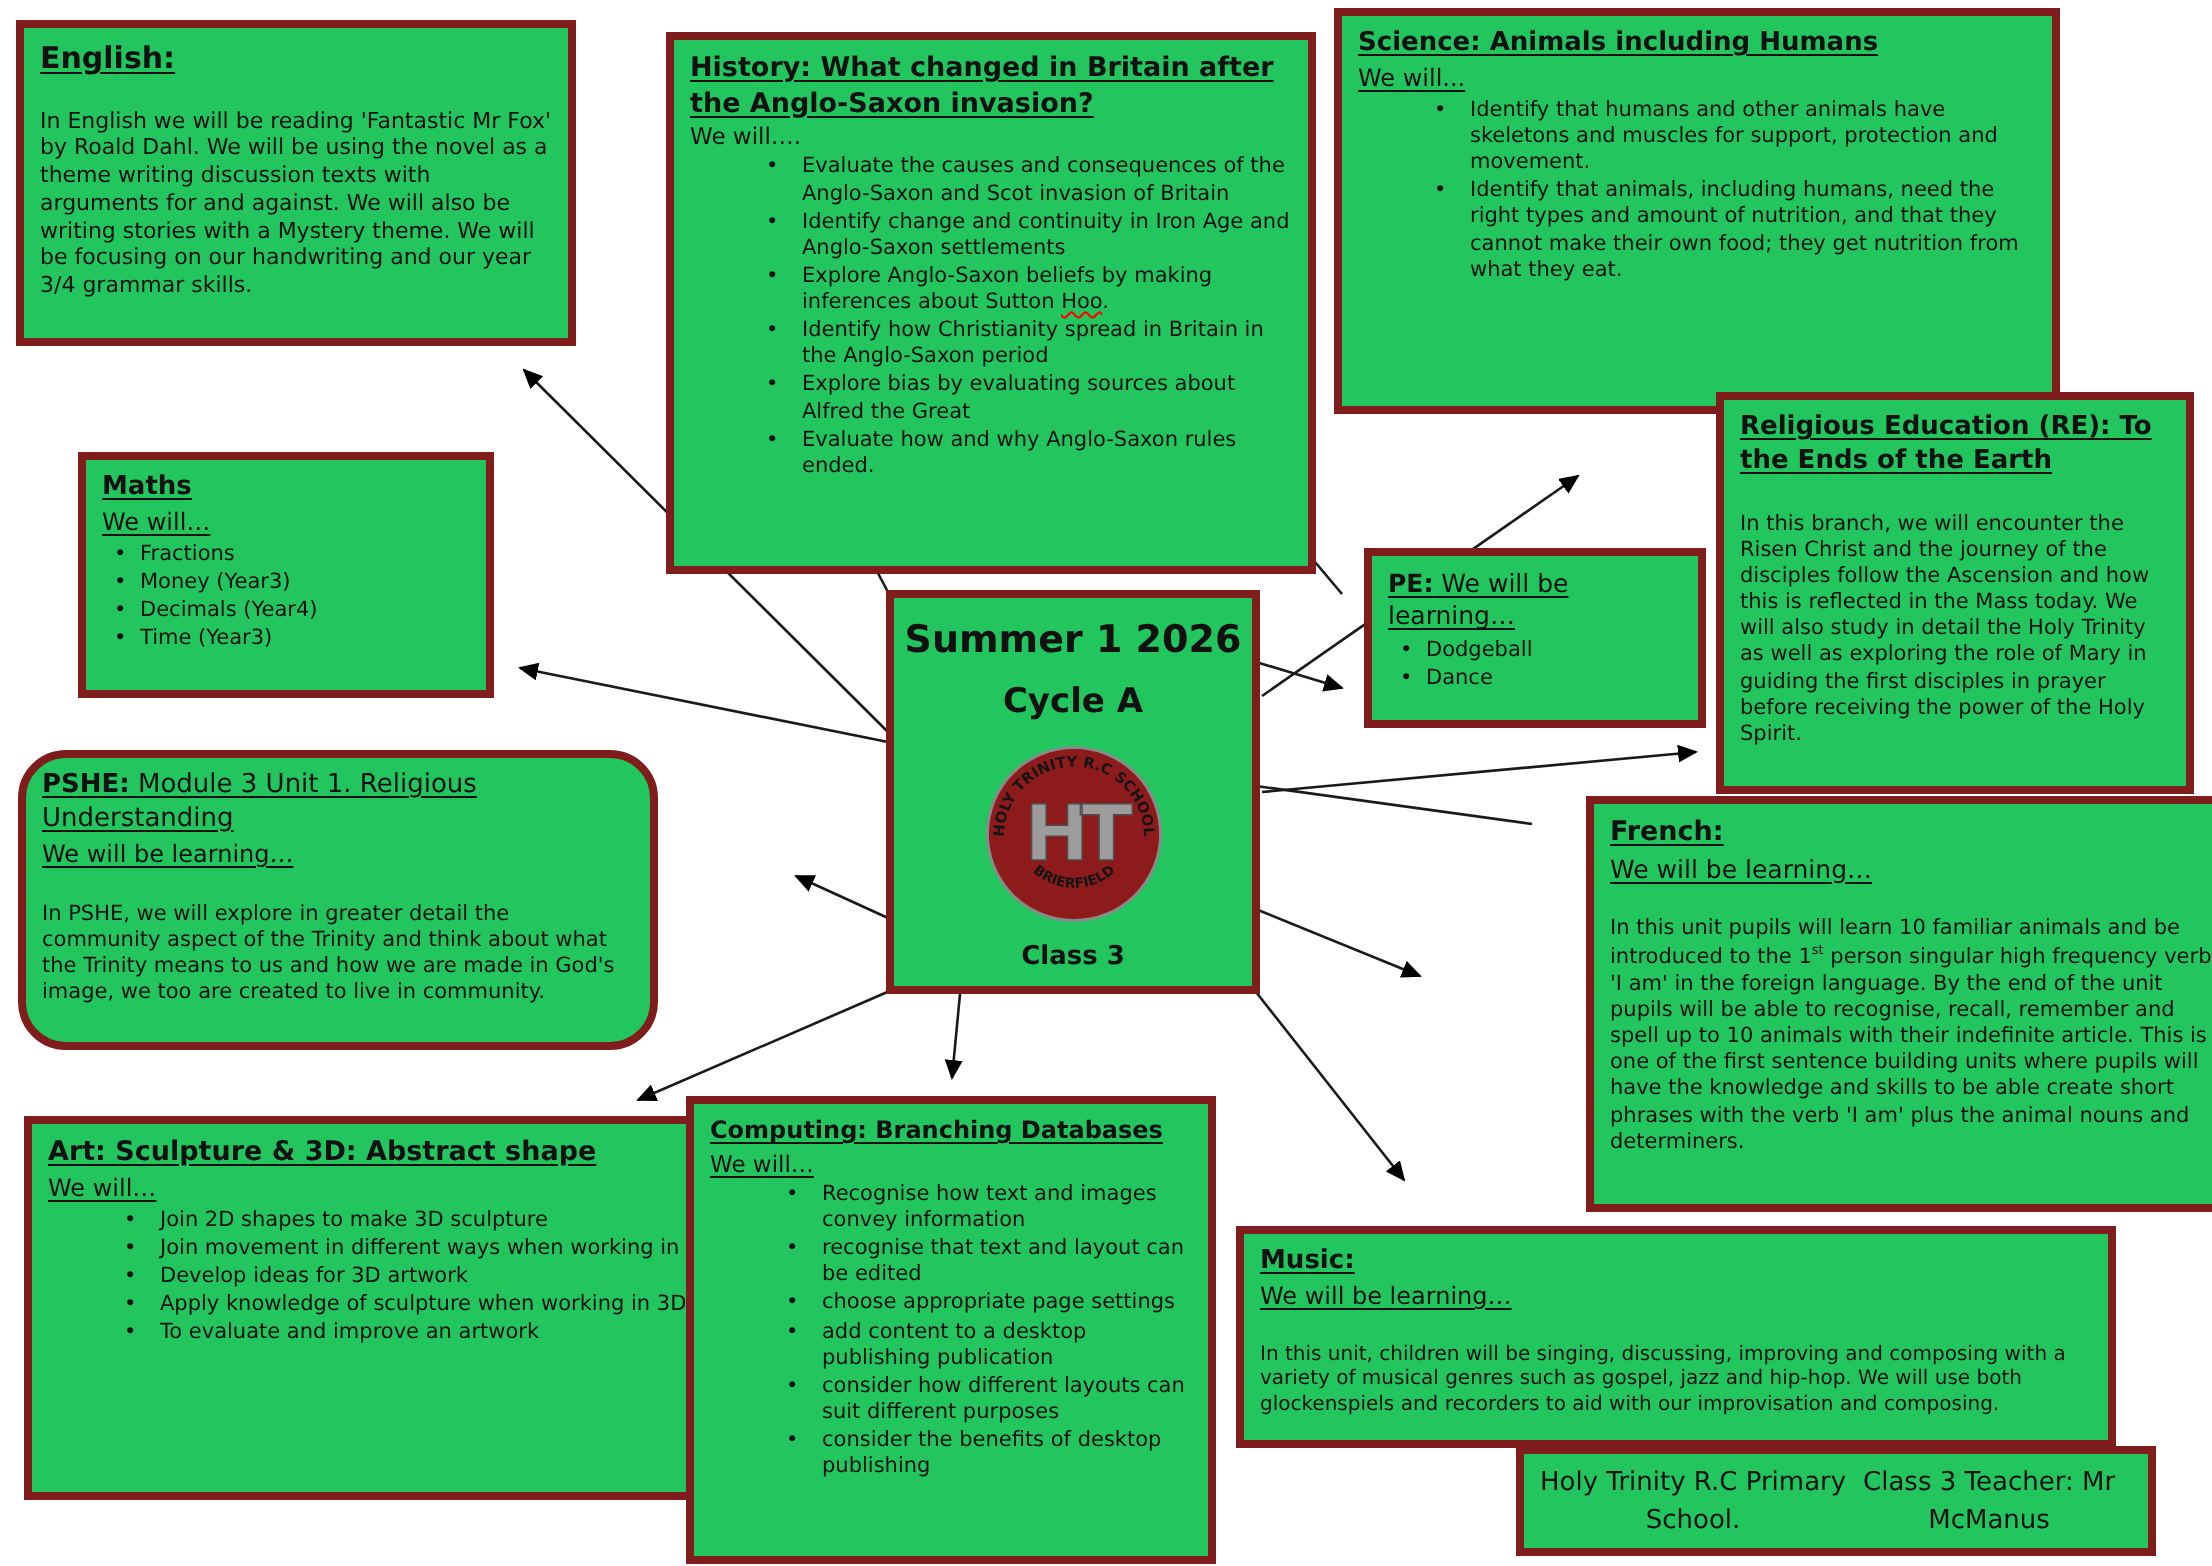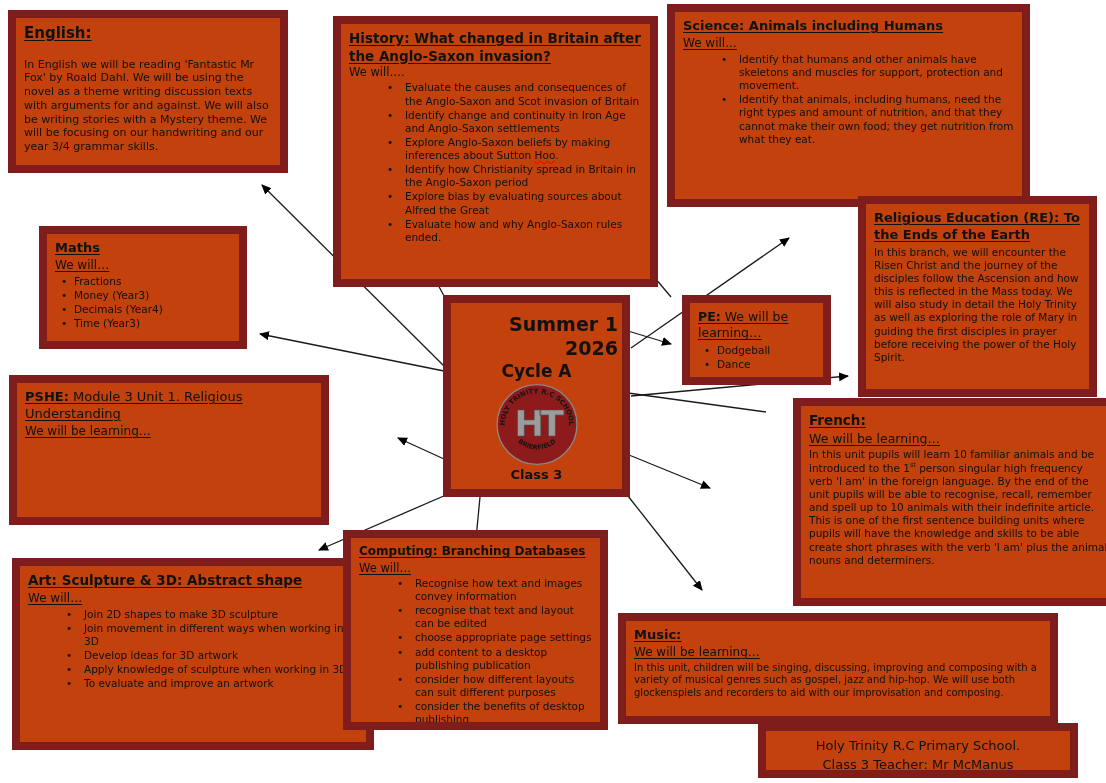--- a/index.html
+++ b/index.html
@@ -2,61 +2,61 @@
 <html><head>
 <meta charset="utf-8">
 <style>
   html,body{margin:0;padding:0;background:#fff;}
   #canvas{
     position:relative;width:1106px;height:783px;background:#ffffff;
     font-family:"DejaVu Sans","Liberation Sans",sans-serif;color:#111;overflow:hidden;
   }
   svg.arrows{position:absolute;left:0;top:0;z-index:1;pointer-events:none;}
   .box{
-    position:absolute;background:#c2410c;border:8px solid #7f1d1d;box-sizing:border-box;
+    position:absolute;background:#22c55e;border:4px solid #7f1d1d;box-sizing:border-box;
     padding:6px 8px;overflow:hidden;z-index:2;line-height:1.25;
   }
   .title{font-weight:bold;text-decoration:underline;text-underline-offset:2px;font-size:13px;line-height:1.3;}
   .title .norm{font-weight:normal;}
   .sub{text-decoration:underline;text-underline-offset:2px;font-size:12px;margin-top:1px;}
-  .body{font-size:10.5px;margin-top:2px;}
+  .body{font-size:10.5px;margin-top:16px;}
   .bullets{margin-top:2px;}
   .bullet{display:flex;font-size:10.5px;line-height:1.25;margin:1px 0;}
   .bullet .dot{flex:0 0 18px;text-align:left;}
   .ind{padding-left:38px;}
   .ind-sm{padding-left:6px;}
   .ind-sm .dot{flex:0 0 13px;}
   .squiggle{text-decoration:underline wavy #ff0000;text-decoration-skip-ink:none;}
   sup{font-size:0.62em;}
 
   
   .b-english{left:8px;top:10px;width:280px;height:163px;}
   .b-english .title{font-size:15px;}
   .b-english .body{font-size:11px;margin-top:14px;}
   .b-history{left:333px;top:16px;width:325px;height:271px;}
   .b-history .title{font-size:13.5px;}
   .b-history .intro{font-size:11.5px;}
   .b-science{left:667px;top:4px;width:363px;height:203px;}
   .b-re{left:858px;top:196px;width:239px;height:201px;}
-  .b-pe{left:682px;top:295px;width:149px;height:90px;}
+  .b-pe{left:682px;top:274px;width:171px;height:90px;}
   .b-pe .title{font-size:12.5px;}
   .b-french{left:793px;top:398px;width:332px;height:208px;}
   .b-french .title{font-size:13.5px;}
   .b-french .sub{font-size:12.5px;}
   .b-maths{left:39px;top:226px;width:208px;height:123px;}
-  .b-pshe{left:9px;top:375px;width:320px;height:150px;}
+  .b-pshe{left:9px;top:375px;width:320px;height:150px;border-radius:24px;}
   .b-pshe .title{font-size:13px;}
   .b-art{left:12px;top:558px;width:362px;height:192px;}
   .b-art .title{font-size:13.5px;}
-  .b-computing{left:343px;top:530px;width:265px;height:200px;}
+  .b-computing{left:343px;top:548px;width:265px;height:234px;}
   .b-computing .title{font-size:12px;}
   .b-computing .sub{font-size:11.5px;}
   .b-music{left:618px;top:613px;width:440px;height:111px;}
   .b-music .body{font-size:10px;}
-  .b-school{left:758px;top:723px;width:320px;height:55px;display:flex;flex-direction:column;text-align:center;font-size:13px;line-height:1.45;}
+  .b-school{left:758px;top:723px;width:320px;height:55px;display:flex;flex-direction:row;justify-content:center;text-align:center;font-size:13px;line-height:1.45;}
   .b-center{left:443px;top:295px;width:187px;height:202px;display:flex;flex-direction:column;align-items:center;justify-content:space-between;padding:10px 4px 6px 4px;text-align:right;}
   .b-center .l1{font-size:19px;font-weight:bold;}
   .b-center .l2{font-size:17px;font-weight:bold;}
   .b-center .l3{font-size:13px;font-weight:bold;}
   .logo{width:92px;height:92px;}
 </style>
 </head>
 <body>
 
 <div id="canvas">
@@ -177,20 +177,21 @@
       <div class="bullet">
           <span class="dot">•</span>
           <span>Time (Year3)</span>
         </div>
     </div>
   </div>
 
   <div class="box b-pshe">
     <div class="title"><span>PSHE:</span><span class="norm"> Module 3 Unit 1. Religious Understanding</span></div>
     <div class="sub">We will be learning…</div>
+    <div class="body">In PSHE, we will explore in greater detail the community aspect of the Trinity and think about what the Trinity means to us and how we are made in God's image, we too are created to live in community.</div>
   </div>
 
   <div class="box b-art">
     <div class="title">Art: Sculpture &amp; 3D: Abstract shape</div>
     <div class="sub">We will…</div>
     <div class="bullets ind">
       <div class="bullet">
           <span class="dot">•</span>
           <span>Join 2D shapes to make 3D sculpture</span>
         </div>

